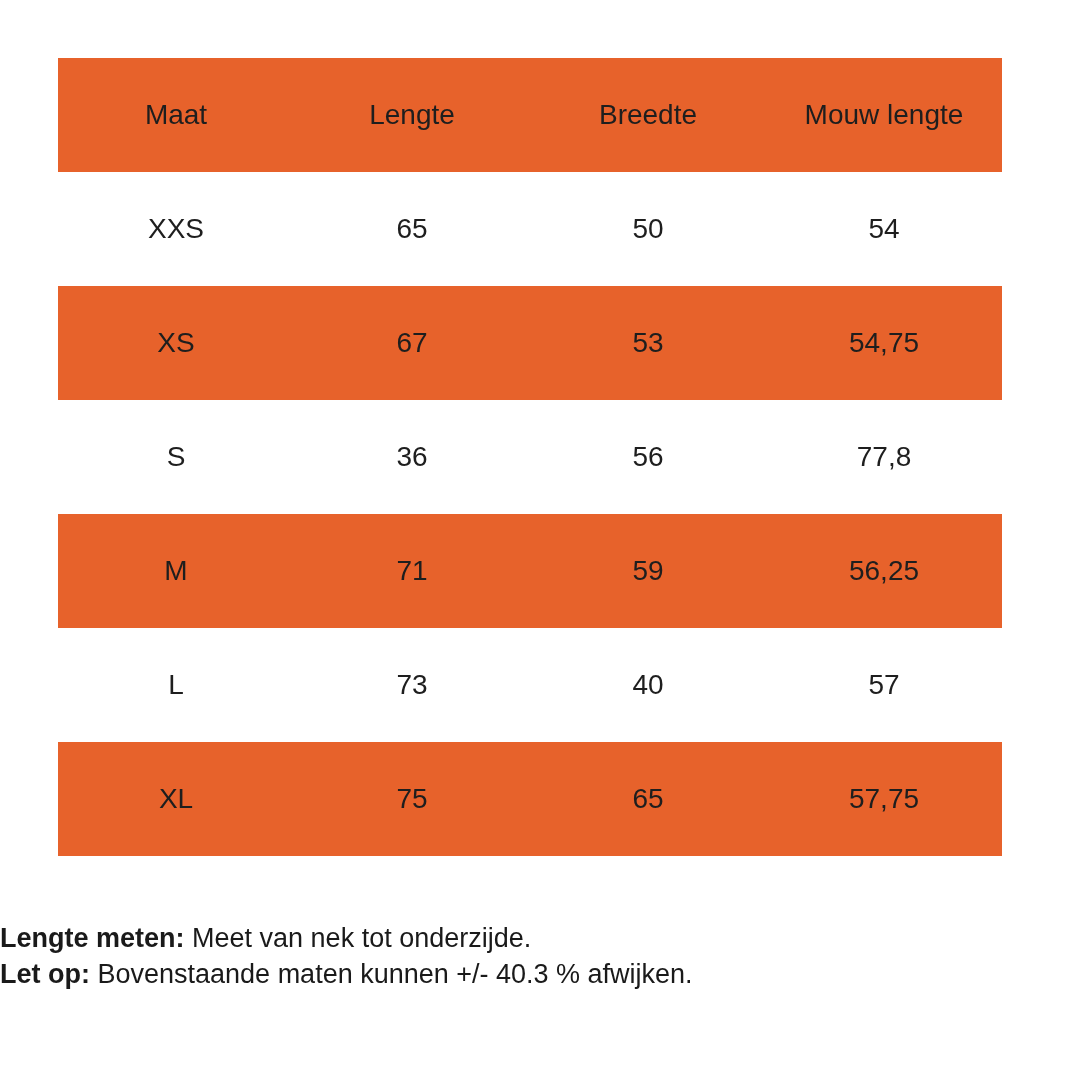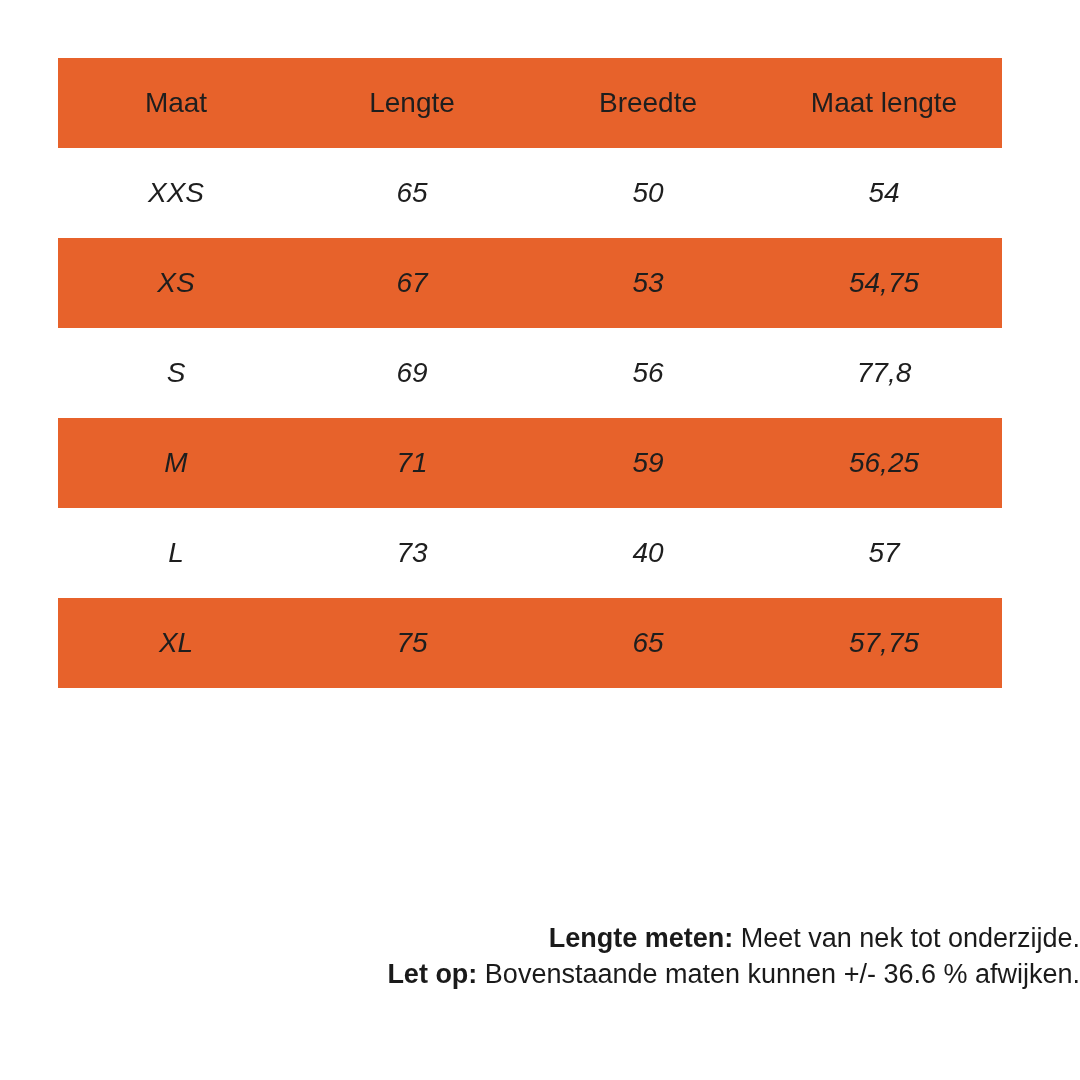--- a/index.html
+++ b/index.html
@@ -25,38 +25,37 @@
     table-layout: fixed;
   }
   table.size-table th,
   table.size-table td {
     height: 90px;
     text-align: center;
     vertical-align: middle;
     font-size: 28px;
     font-weight: 400;
     color: #1e1e1e;
-    padding: 0;
+    padding: 12px;
   }
   thead tr {
     background: #e7622b;
   }
   tbody tr {
     background: #ffffff;
-    font-style: italic;
   }
   tbody tr:nth-child(even) {
     background: #e7622b;
   }
   .notes {
     position: absolute;
     left: 0;
     top: 920px;
     width: 1080px;
-    text-align: right;
+    text-align: left;
   }
   .notes p {
     margin: 0;
     font-size: 27px;
     line-height: 36px;
     color: #1a1a1a;
   }
   .notes b {
     font-weight: 700;
   }
@@ -65,39 +64,39 @@
 <body>
 
 <div class="canvas">
 
   <table class="size-table">
     <thead>
       <tr>
         <th>Maat</th>
         <th>Lengte</th>
         <th>Breedte</th>
-        <th>Maat lengte</th>
+        <th>Mouw lengte</th>
       </tr>
     </thead>
     <tbody>
       <tr>
         <td>XXS</td>
         <td>65</td>
         <td>50</td>
         <td>54</td>
       </tr>
       <tr>
         <td>XS</td>
         <td>67</td>
         <td>53</td>
         <td>54,75</td>
       </tr>
       <tr>
         <td>S</td>
-        <td>69</td>
+        <td>36</td>
         <td>56</td>
         <td>77,8</td>
       </tr>
       <tr>
         <td>M</td>
         <td>71</td>
         <td>59</td>
         <td>56,25</td>
       </tr>
       <tr>
@@ -110,16 +109,16 @@
         <td>XL</td>
         <td>75</td>
         <td>65</td>
         <td>57,75</td>
       </tr>
     </tbody>
   </table>
 
   <div class="notes">
     <p><b>Lengte meten:</b><span> Meet van nek tot onderzijde.</span></p>
-    <p><b>Let op:</b><span> Bovenstaande maten kunnen +/- 36.6 % afwijken.</span></p>
+    <p><b>Let op:</b><span> Bovenstaande maten kunnen +/- 40.3 % afwijken.</span></p>
   </div>
 
 </div>
 
 </body></html>

